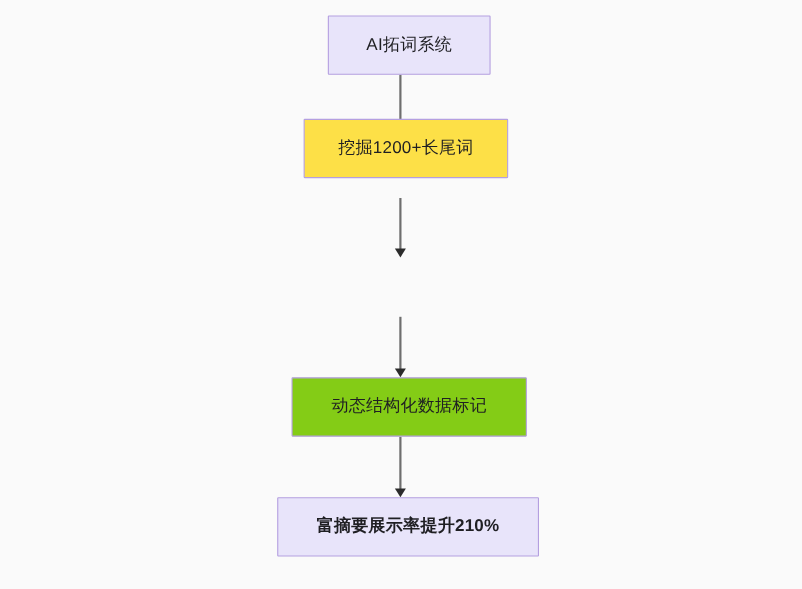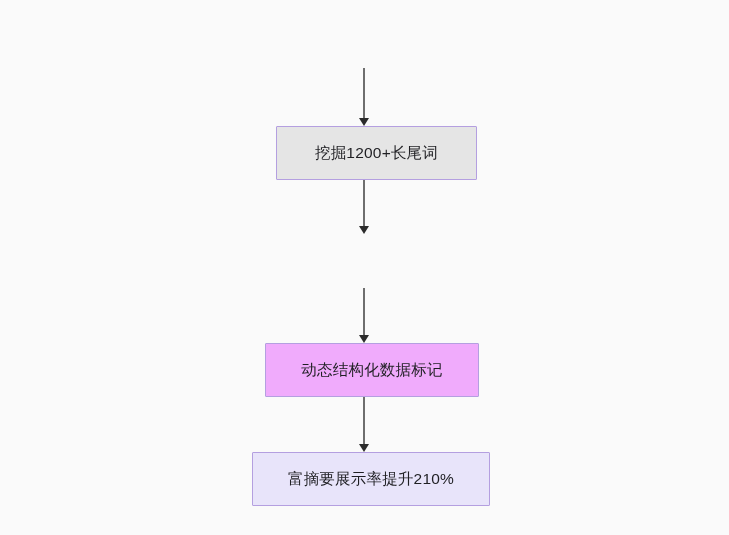--- a/index.html
+++ b/index.html
@@ -74,27 +74,30 @@
   </div>
   <div class="connector" id="edge-3" style="left: 356px; top: 288px; height: 55px;">
     <div class="line" style="background: rgb(110, 110, 110);"></div>
     <div class="head" style="border-top-color: rgb(43, 43, 43);"></div>
   </div>
   <div class="connector" id="edge-4" style="left: 356px; top: 397px; height: 55px;">
     <div class="line" style="background: rgb(110, 110, 110);"></div>
     <div class="head" style="border-top-color: rgb(43, 43, 43);"></div>
   </div>
 
+  <div class="node" id="node-1" style="left: 298px; top: 14px; width: 148px; height: 54px; background: rgb(232, 228, 250); border-color: rgb(180, 159, 224); color: rgb(31, 31, 35);">
+    <span class="node-label">AI拓词系统</span>
+  </div>
 
-  <div class="node" id="node-2" style="left: 276px; top: 126px; width: 201px; height: 54px; background: #e5e5e5; border-color: rgb(180, 159, 224); color: rgb(31, 31, 35);">
+  <div class="node" id="node-2" style="left: 276px; top: 108px; width: 186px; height: 54px; background: #fde047; border-color: rgb(180, 159, 224); color: rgb(31, 31, 35);">
     <span class="node-label">挖掘1200+长尾词</span>
   </div>
 
 
-  <div class="node" id="node-4" style="left: 265px; top: 343px; width: 214px; height: 54px; background: #f0abfc; border-color: rgb(180, 159, 224); color: rgb(31, 31, 35);">
+  <div class="node" id="node-4" style="left: 265px; top: 343px; width: 214px; height: 54px; background: #84cc16; border-color: rgb(180, 159, 224); color: rgb(31, 31, 35);">
     <span class="node-label">动态结构化数据标记</span>
   </div>
 
-  <div class="node" id="node-5" style="left: 252px; top: 452px; width: 238px; height: 54px; background: rgb(232, 228, 250); border-color: rgb(180, 159, 224); color: rgb(31, 31, 35);">
+  <div class="node" id="node-5" style="left: 252px; top: 452px; width: 238px; height: 54px; background: rgb(232, 228, 250); border-color: rgb(180, 159, 224); color: rgb(31, 31, 35); font-weight: bold;">
     <span class="node-label">富摘要展示率提升210%</span>
   </div>
 
 </div>
 
 </body></html>

